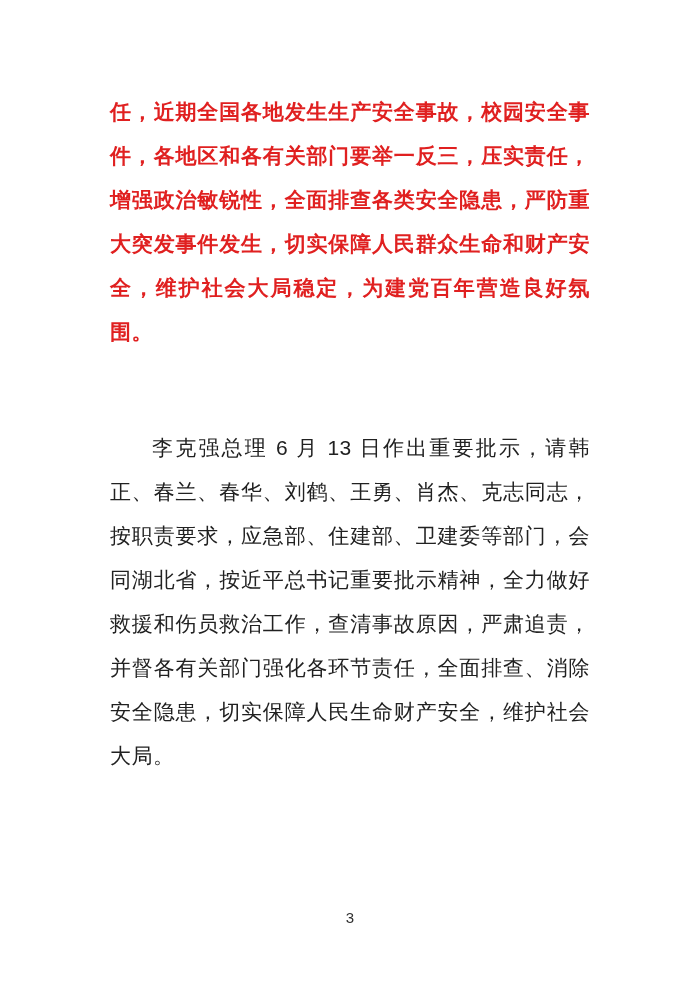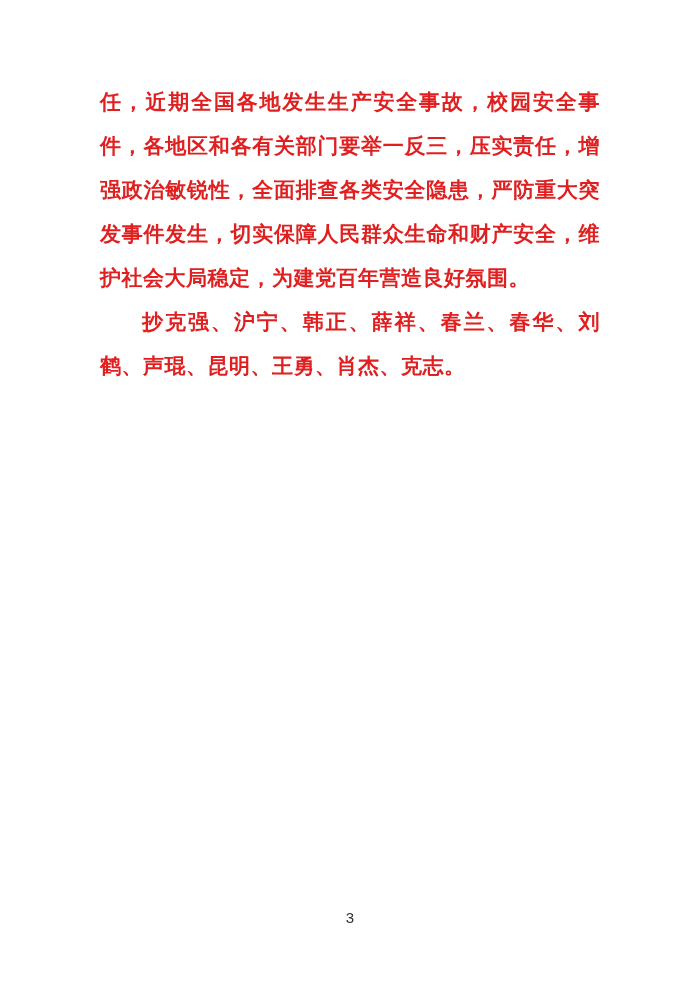--- a/index.html
+++ b/index.html
@@ -19,21 +19,21 @@
     background: var(--page-bg, #ffffff);
     overflow: hidden;
   }
   .content {
     position: absolute;
     left: 100px;
     right: 100px;
     top: 80px;
   }
   .para {
-    margin: 0;
+    margin: 10px;
     font-size: 21px;
     line-height: 44px;
     text-align: justify;
     text-justify: inter-character;
     letter-spacing: 0.5px;
   }
   .para.indent {
     text-indent: 2em;
   }
   .para-red {
@@ -57,16 +57,16 @@
     line-height: 30px;
     color: var(--footer-text, #303030);
   }
 </style>
 </head>
 <body>
 
 <div class="page">
   <div class="content">
     <p class="para para-red">任，近期全国各地发生生产安全事故，校园安全事件，各地区和各有关部门要举一反三，压实责任，增强政治敏锐性，全面排查各类安全隐患，严防重大突发事件发生，切实保障人民群众生命和财产安全，维护社会大局稳定，为建党百年营造良好氛围。</p>
-    <p class="para para-red indent">抄克强、沪宁、韩正、薛祥、春兰、春华、刘鹤、声琨、昆明、王勇、肖杰、克志。</p>
+    <p class="para para-black indent section-gap">李克强总理 6 月 13 日作出重要批示，请韩正、春兰、春华、刘鹤、王勇、肖杰、克志同志，按职责要求，应急部、住建部、卫建委等部门，会同湖北省，按近平总书记重要批示精神，全力做好救援和伤员救治工作，查清事故原因，严肃追责，并督各有关部门强化各环节责任，全面排查、消除安全隐患，切实保障人民生命财产安全，维护社会大局。</p>
   </div>
   <div class="footer">3</div>
 </div>
 
 </body></html>

